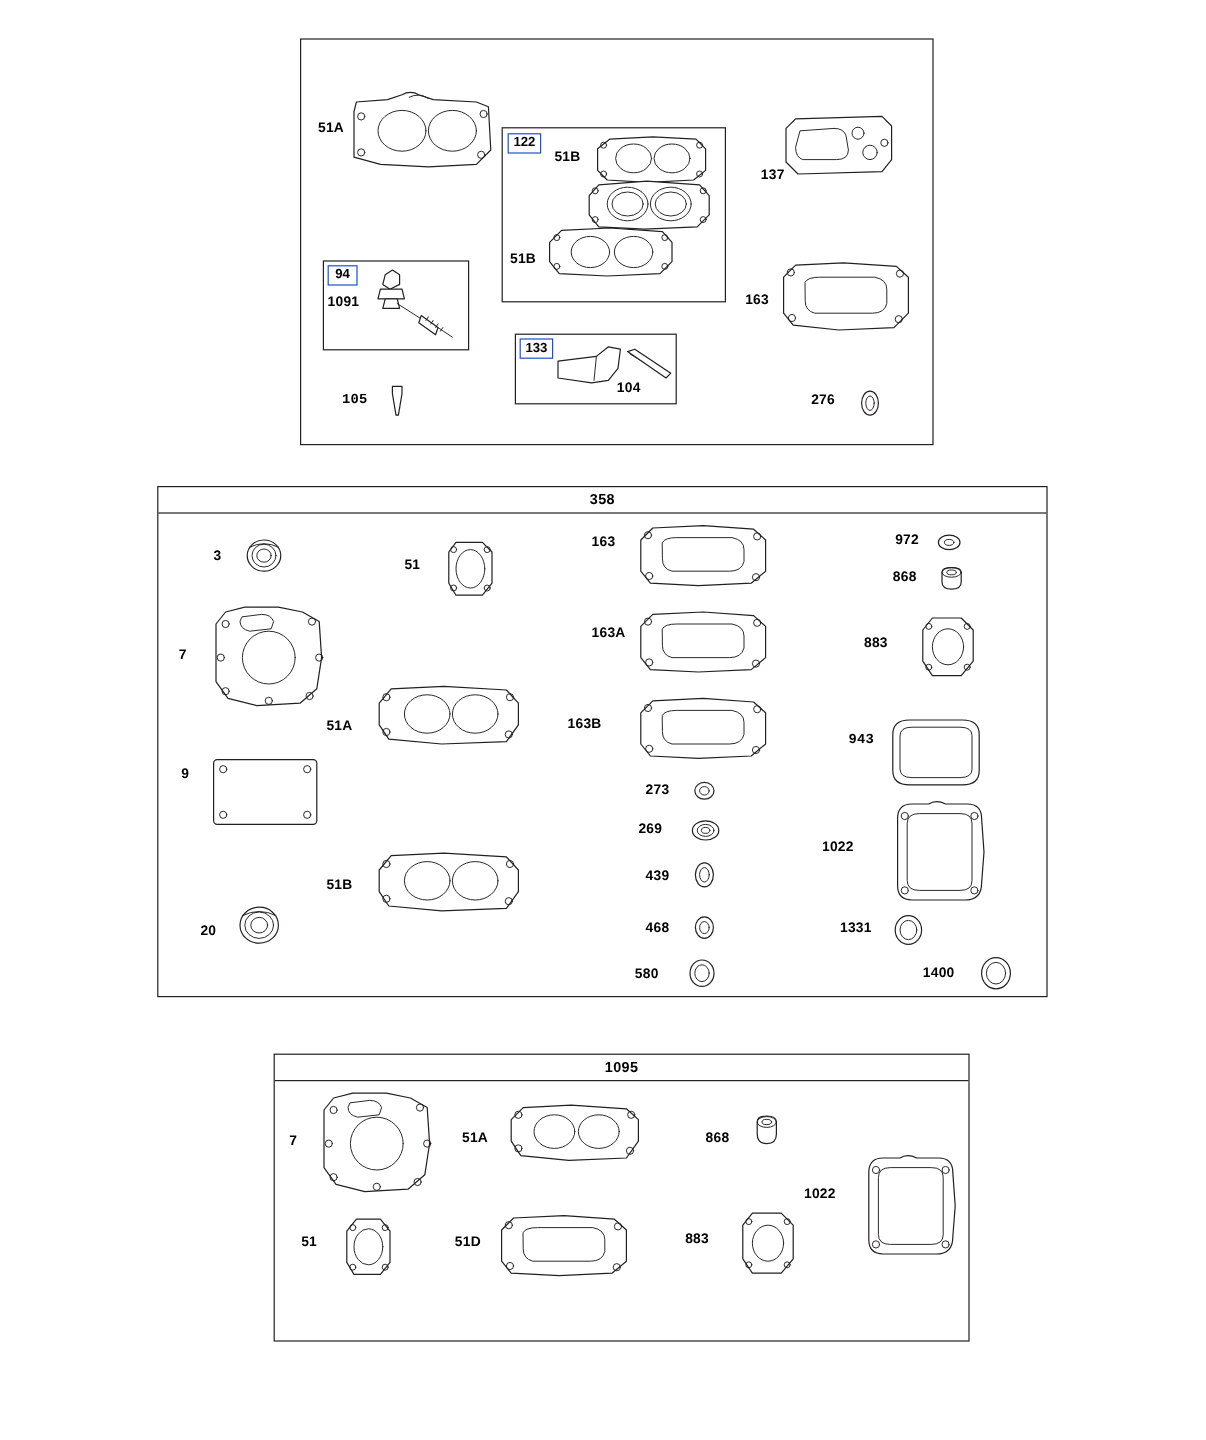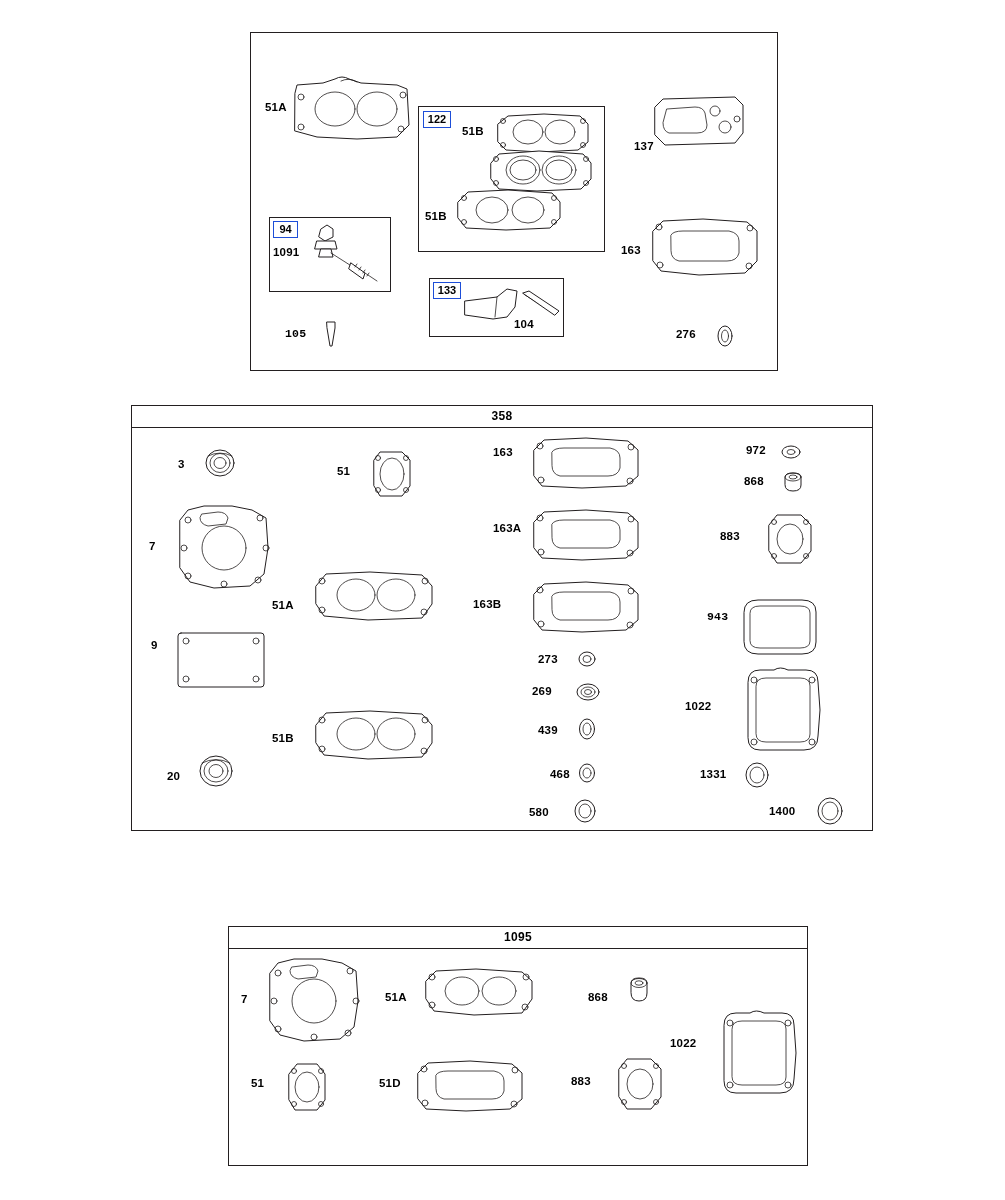--- a/index.html
+++ b/index.html
@@ -396,21 +396,21 @@
     </svg>
   </div>
   <div class="lbl" style="left:140px; top:326px;">51B</div>
 
   <div class="part" style="left:444px; top:355px;">
     <svg width="22" height="24" viewBox="0 0 22 24">
       <ellipse class="o" cx="11" cy="12" rx="7.5" ry="9"></ellipse>
       <ellipse class="t" cx="11" cy="12" rx="4" ry="5"></ellipse>
     </svg>
   </div>
-  <div class="lbl" style="left:418px; top:362px;">468</div>
+  <div class="lbl" style="left:406px; top:362px;">468</div>
 
   <div class="part" style="left:611px; top:355px;">
     <svg width="28" height="28" viewBox="0 0 28 28">
       <ellipse class="o" cx="14" cy="14" rx="11" ry="12"></ellipse>
       <ellipse class="t" cx="14" cy="14" rx="7" ry="8"></ellipse>
     </svg>
   </div>
   <div class="lbl" style="left:568px; top:362px;">1331</div>
 
   <div class="part" style="left:63px; top:345px;">
@@ -433,21 +433,21 @@
 
   <div class="part" style="left:683px; top:390px;">
     <svg width="30" height="30" viewBox="0 0 30 30">
       <ellipse class="o" cx="15" cy="15" rx="12" ry="13"></ellipse>
       <ellipse class="t" cx="15" cy="15" rx="8" ry="9"></ellipse>
     </svg>
   </div>
   <div class="lbl" style="left:637px; top:399px;text-align:right;">1400</div>
 </div>
 
-<div class="panel" style="left:228px; top:926px; width:580px; height:240px;">
+<div class="panel" style="left:228px; top:878px; width:580px; height:240px;">
   <div class="panel-header">1095</div>
 
   <div class="part" style="left:35px; top:30px;">
     <svg width="100" height="86" viewBox="0 0 100 86">
       <path class="o" d="M6 16 L14 6 L30 2 L58 2 L78 6 L92 14 L94 44 L90 70 L76 82 L40 84 L16 78 L6 64 Z"></path>
       <circle class="t" cx="50" cy="44" r="22"></circle>
       <path class="t" d="M28 10 L44 8 Q52 8 54 14 L52 20 L34 22 Q26 20 26 14 Z"></path>
       <circle class="t" cx="14" cy="16" r="3"></circle>
       <circle class="t" cx="86" cy="14" r="3"></circle>
       <circle class="t" cx="10" cy="44" r="3"></circle>

